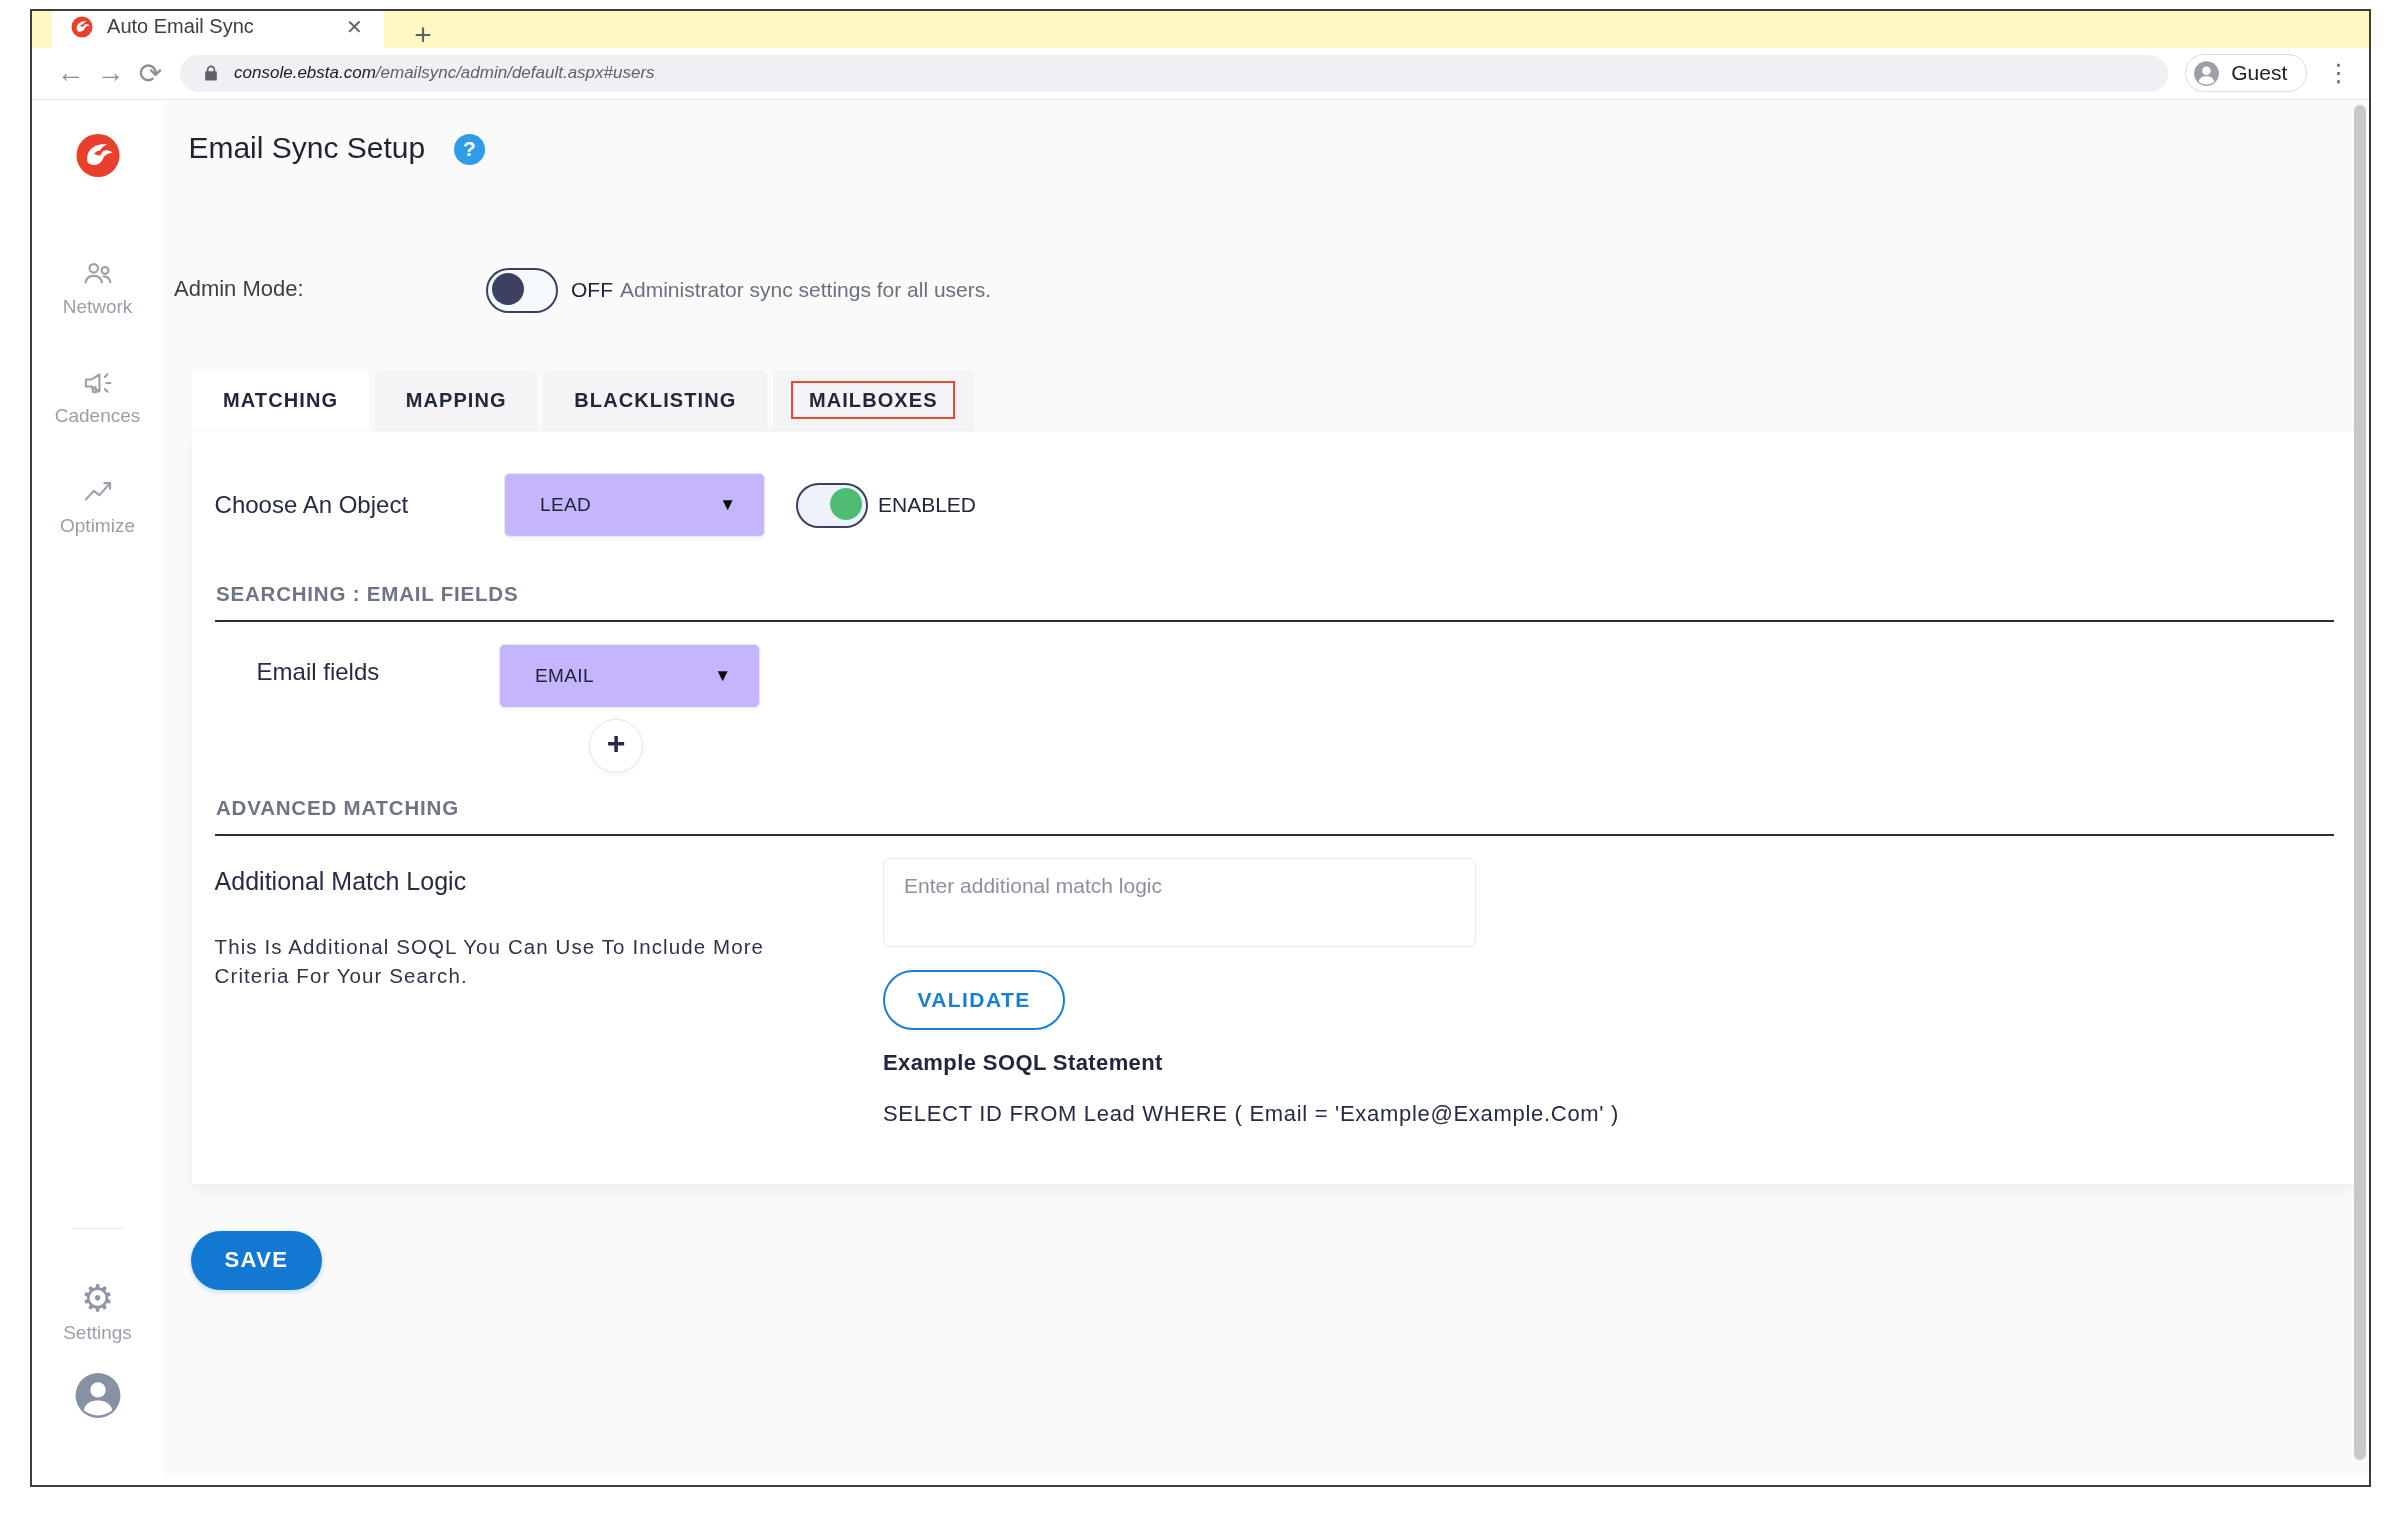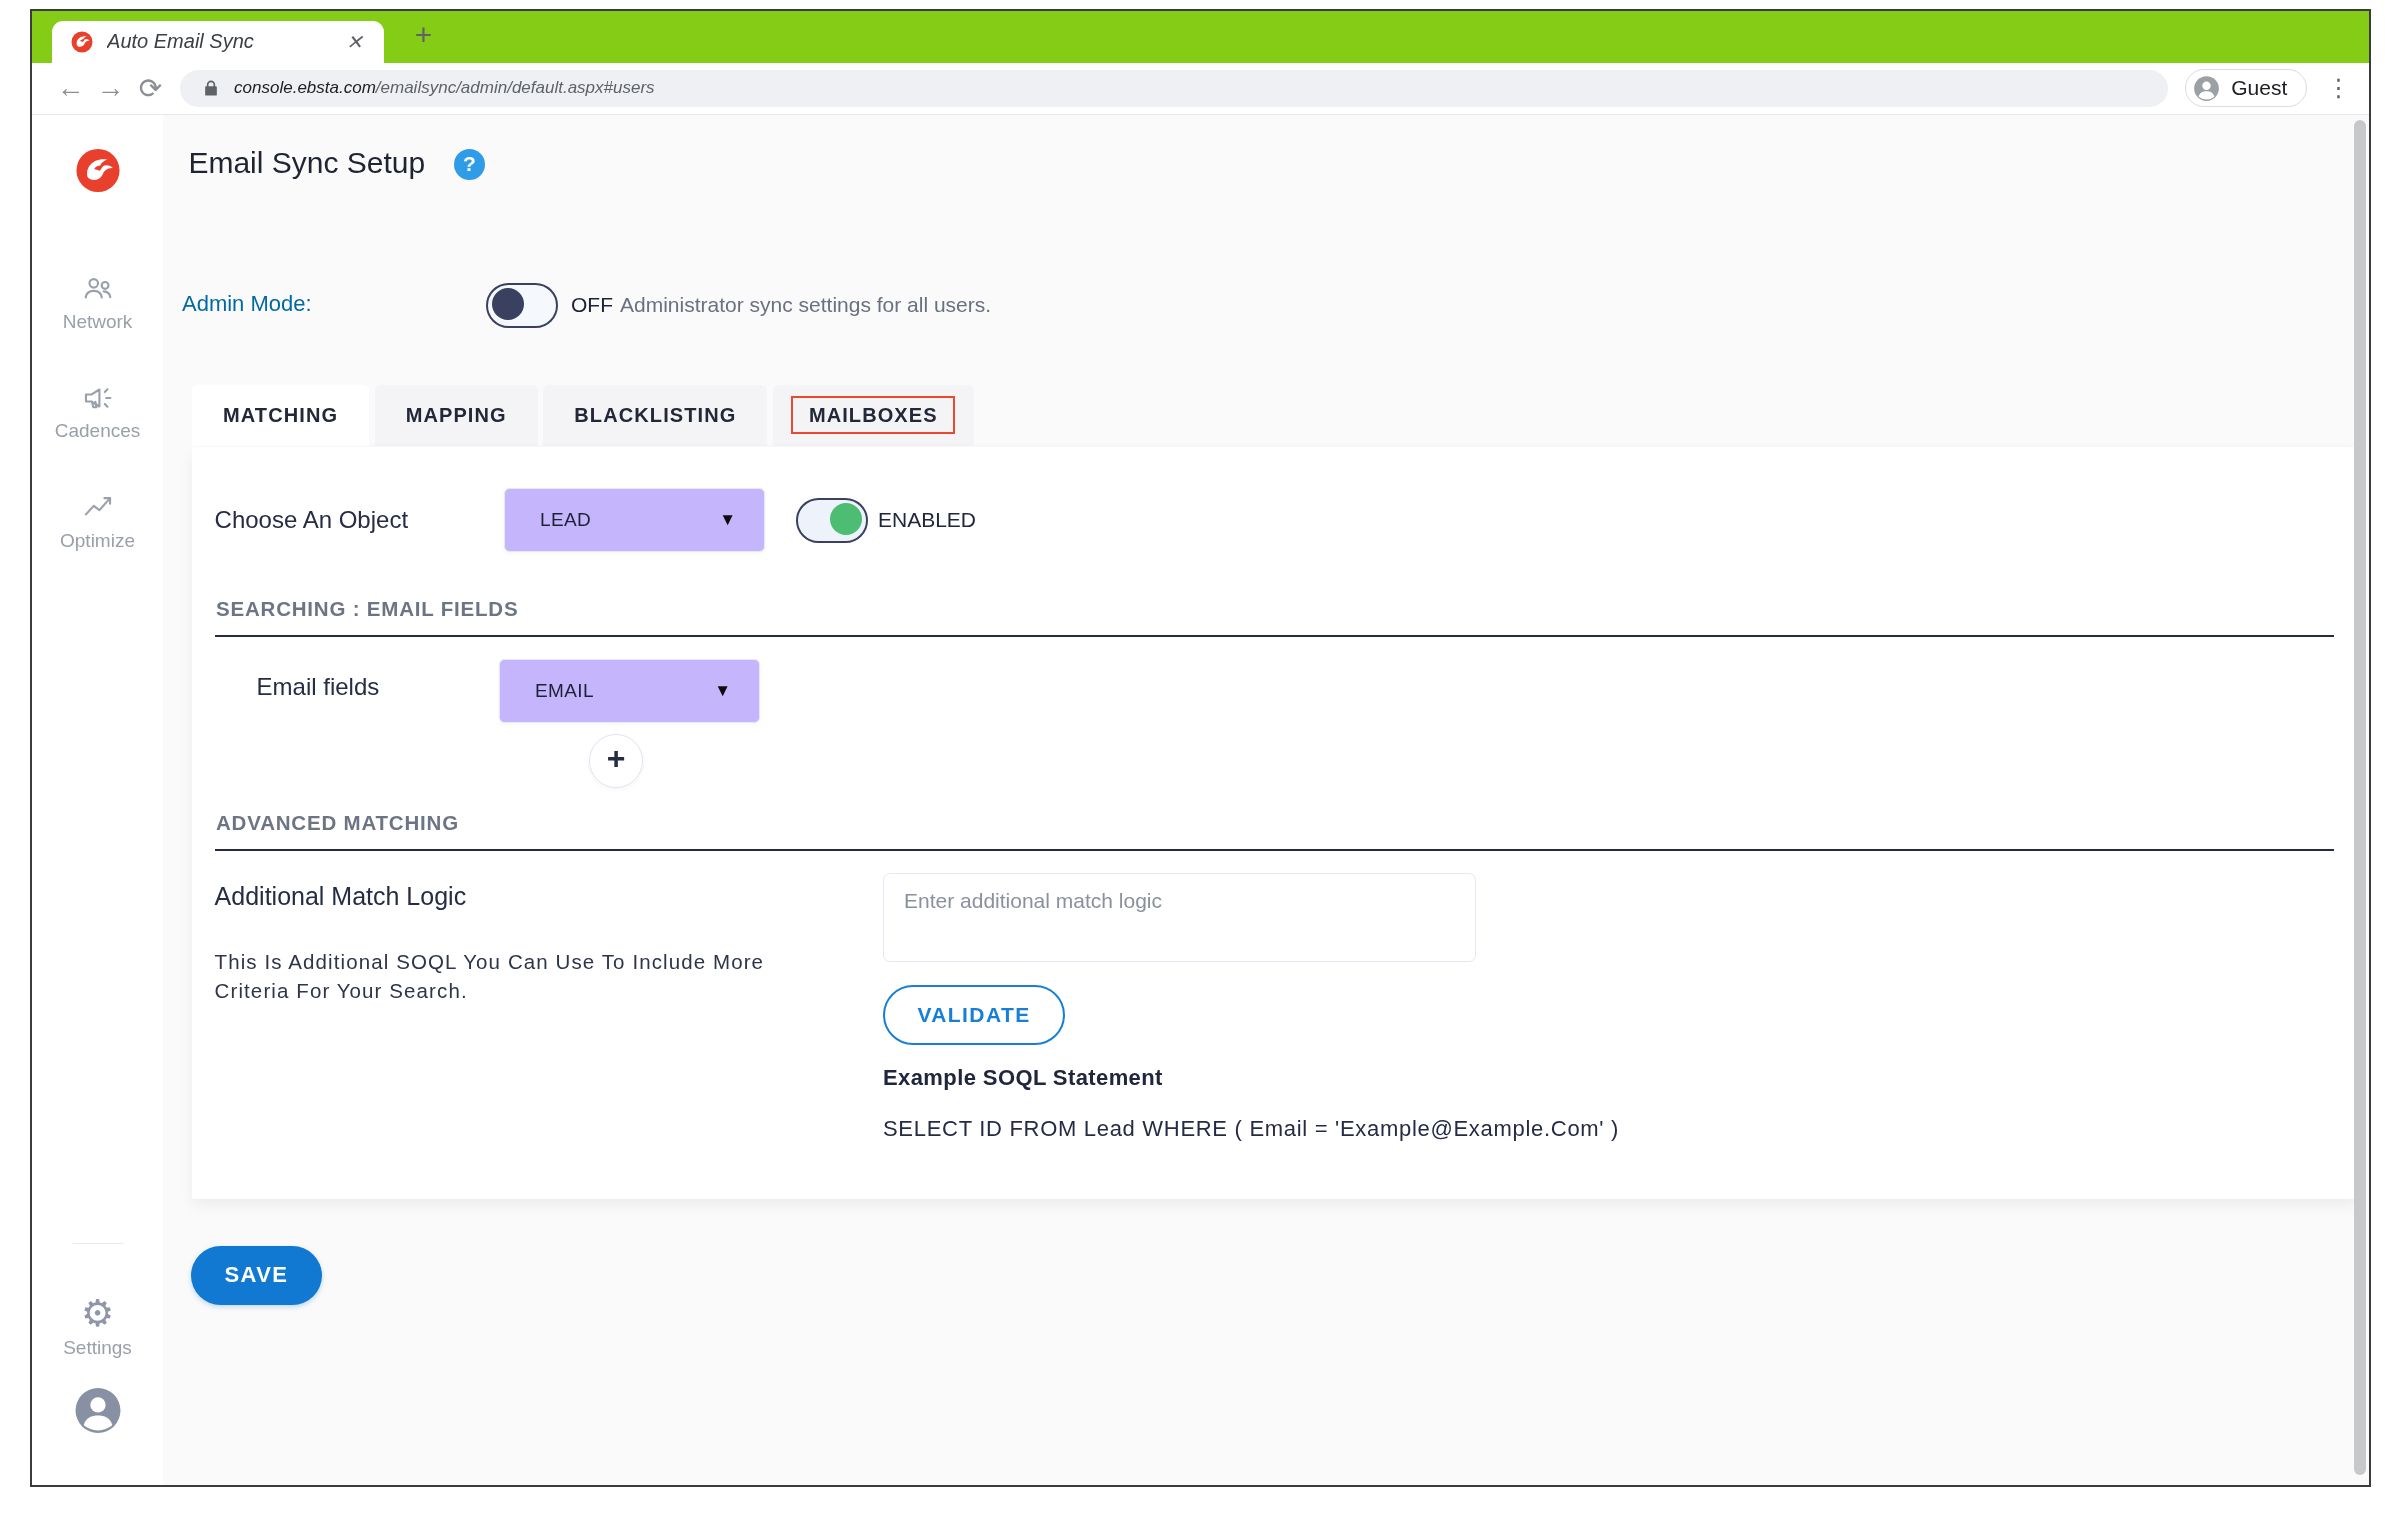--- a/index.html
+++ b/index.html
@@ -3,21 +3,21 @@
 <meta charset="utf-8">
 <style>
   * { box-sizing: border-box; }
   html,body { margin:0; padding:0; background:#ffffff; }
   body { width:2401px; height:1516px; font-family:"Liberation Sans", sans-serif; position:relative; }
 
   .window { position:absolute; left:30px; top:8.5px; width:2341px; height:1478px;
             border:2.1px solid #3c3c3c; background:#fff; overflow:hidden; }
 
   
-  .tabstrip { height:52px; background:#84cc16; position:relative;font-style:italic; }
+  .tabstrip { height:37px; background:#fef9c3; position:relative; }
   .tab { position:absolute; left:20px; bottom:0; width:332px; height:42px; background:#fff;
          border-radius:11.3px 11.3px 0 0; display:flex; align-items:center; padding:0 18.4px; }
   .favicon { width:24px; height:24px; flex:0 0 auto; }
   .tab-title { font-size:20px; color:#3c4043; margin-left:12.7px; flex:1; white-space:nowrap; overflow:hidden; }
   .tab-close { font-size:20px; color:#5f6368; padding:0 2.8px; cursor:default; }
   .newtab { position:absolute; left:374px; top:7px; width:34px; height:34px; font-size:30px;
             color:#5f6368; display:flex; align-items:center; justify-content:center; }
 
   .toolbar { height:51px; background:#fff; display:flex; align-items:center; padding:0 18.4px; }
   .nav-ic { font-size:28px; color:#8b8f94; width:40px; text-align:center; flex:0 0 auto; }
@@ -47,21 +47,21 @@
   .side-divider { position:absolute; top:1128px; left:50%; transform:translateX(-50%); width:51px; height:1.4px; background:#e9e9e9; }
   .gear-glyph { font-size:37px; color:#8e96a8; line-height:37px; }
   .side-avatar { position:absolute; top:1271px; left:50%; transform:translateX(-50%); width:49px; height:49px; }
 
   
   .page-title-row { position:absolute; left:25.4px; top:31px; display:flex; align-items:flex-end;gap:16px; }
   .page-title { font-size:30px; font-weight:500; color:#1f2433; }
   .help-badge { width:31px; height:31px; border-radius:50%; background:#2f9ce8; color:#fff; font-size:21px;
                 font-weight:700; display:flex; align-items:center; justify-content:center; margin-left:12.7px; }
 
-  .admin-label { position:absolute; left:19px; top:176px; font-size:22px; color:#0369a1;text-align:right; }
+  .admin-label { position:absolute; left:11px; top:176px; font-size:22px; color:#404040;text-align:right; }
   .toggle { position:absolute; width:72px; height:45px; border:2.8px solid #394060; border-radius:24px;
             background:#f5f8fd; }
   .toggle .knob { position:absolute; top:2.8px; width:32px; height:32px; border-radius:50%; }
   .toggle-off { left:323px; top:168px; }
   .toggle-off .knob { left:4.2px; background:#394060; }
   .off-label { position:absolute; left:408px; top:178px; font-size:21px; font-weight:500; color:#1d2336; }
   .admin-desc { position:absolute; left:457px; top:178px; font-size:21px; color:#69707f; }
 
   .tabs { position:absolute; left:29px; top:270px; height:61px; display:flex; }
   .ptab { height:61px; display:flex; align-items:center; padding:0 31px; margin-right:5.6px;

